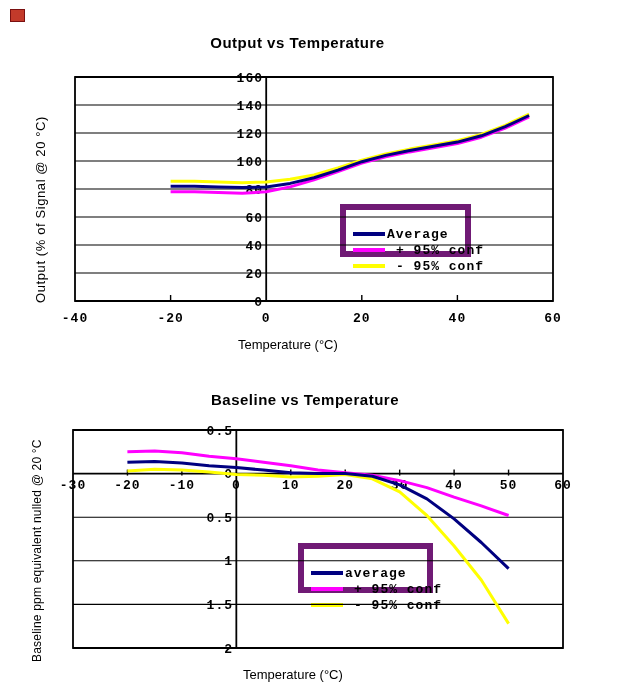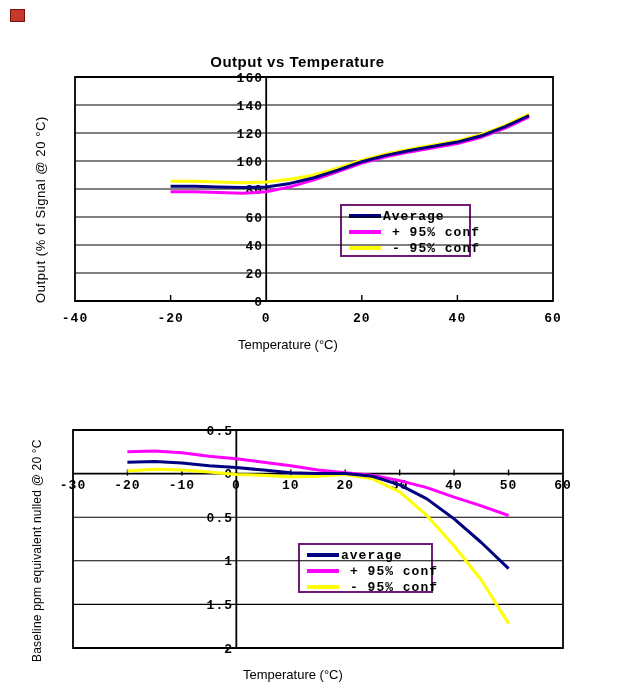--- a/index.html
+++ b/index.html
@@ -7,58 +7,59 @@
           font-family:"Liberation Sans",sans-serif;color:#000;}
   .broken-img{position:absolute;left:10px;top:9px;width:15px;height:13px;
               background:#c33a2a;border:1px solid #7a1010;box-sizing:border-box;}
   .chart-title{position:absolute;text-align:center;font-weight:bold;font-size:15px;
                letter-spacing:0.5px;white-space:nowrap;}
   .x-title{position:absolute;text-align:left;font-size:13px;width:120px;white-space:nowrap;}
   .y-title{position:absolute;transform-origin:0 0;transform:rotate(-90deg);
            white-space:nowrap;font-size:13px;letter-spacing:0.6px;}
   .y-title.small{font-size:12px;letter-spacing:0.2px;}
   svg.plot{position:absolute;left:0;top:0;}
-  .legend{position:absolute;background:#fff;border:2px solid #701a75;box-sizing:border-box;
-          padding-top:2px;}
+  .legend{position:absolute;background:#fff;border:6px solid #701a75;box-sizing:border-box;
+          padding-top:16px;}
   .legend-row{display:flex;align-items:center;height:16px;padding-left:7px;}
   .legend-swatch{display:inline-block;width:32px;height:4px;flex:0 0 32px;}
   .legend-label{font-family:"Liberation Mono","DejaVu Sans Mono",monospace;
                 font-weight:bold;font-size:13px;letter-spacing:1px;white-space:pre;
                 margin-left:2px;}
   .legend-row:nth-child(2) .legend-label,
   .legend-row:nth-child(3) .legend-label{padding-left:9px;}
 </style>
 </head>
 <body>
 
 <div class="screen">
 
   <div class="broken-img" style="background: rgb(195, 58, 42); border-color: rgb(122, 16, 16);"></div>
 
-  <div class="chart-title" style="left:75px;top:53px;width:445px;">Output vs Temperature</div>
+  <div class="chart-title" style="left:75px;top:34px;width:445px;">Output vs Temperature</div>
 
   <div class="y-title" style="left:33px;top:303px;">Output (% of Signal @ 20 °C)</div>
 
   <div class="x-title" style="left:238px;top:337px;">Temperature (°C)</div>
 
   <div class="legend" style="left:340px;top:204px;width:131px;height:53px;">
     <div class="legend-row">
       <span class="legend-swatch" style="background: rgb(0, 0, 128);"></span>
         <span class="legend-label">Average</span>
     </div>
     <div class="legend-row">
       <span class="legend-swatch" style="background: rgb(255, 0, 255);"></span>
         <span class="legend-label">+ 95% conf</span>
     </div>
     <div class="legend-row">
       <span class="legend-swatch" style="background: rgb(255, 255, 0);"></span>
         <span class="legend-label">- 95% conf</span>
     </div>
   </div>
 
+  <div class="chart-title" style="left:75px;top:391px;width:460px;">Baseline vs Temperature</div>
 
   <div class="y-title small" style="left:30px;top:662px;">Baseline ppm equivalent nulled @ 20 °C</div>
 
   <div class="x-title" style="left:243px;top:667px;">Temperature (°C)</div>
 
   <div class="legend" style="left:298px;top:543px;width:135px;height:50px;">
     <div class="legend-row">
       <span class="legend-swatch" style="background: rgb(0, 0, 128);"></span>
         <span class="legend-label">average</span>
     </div>

